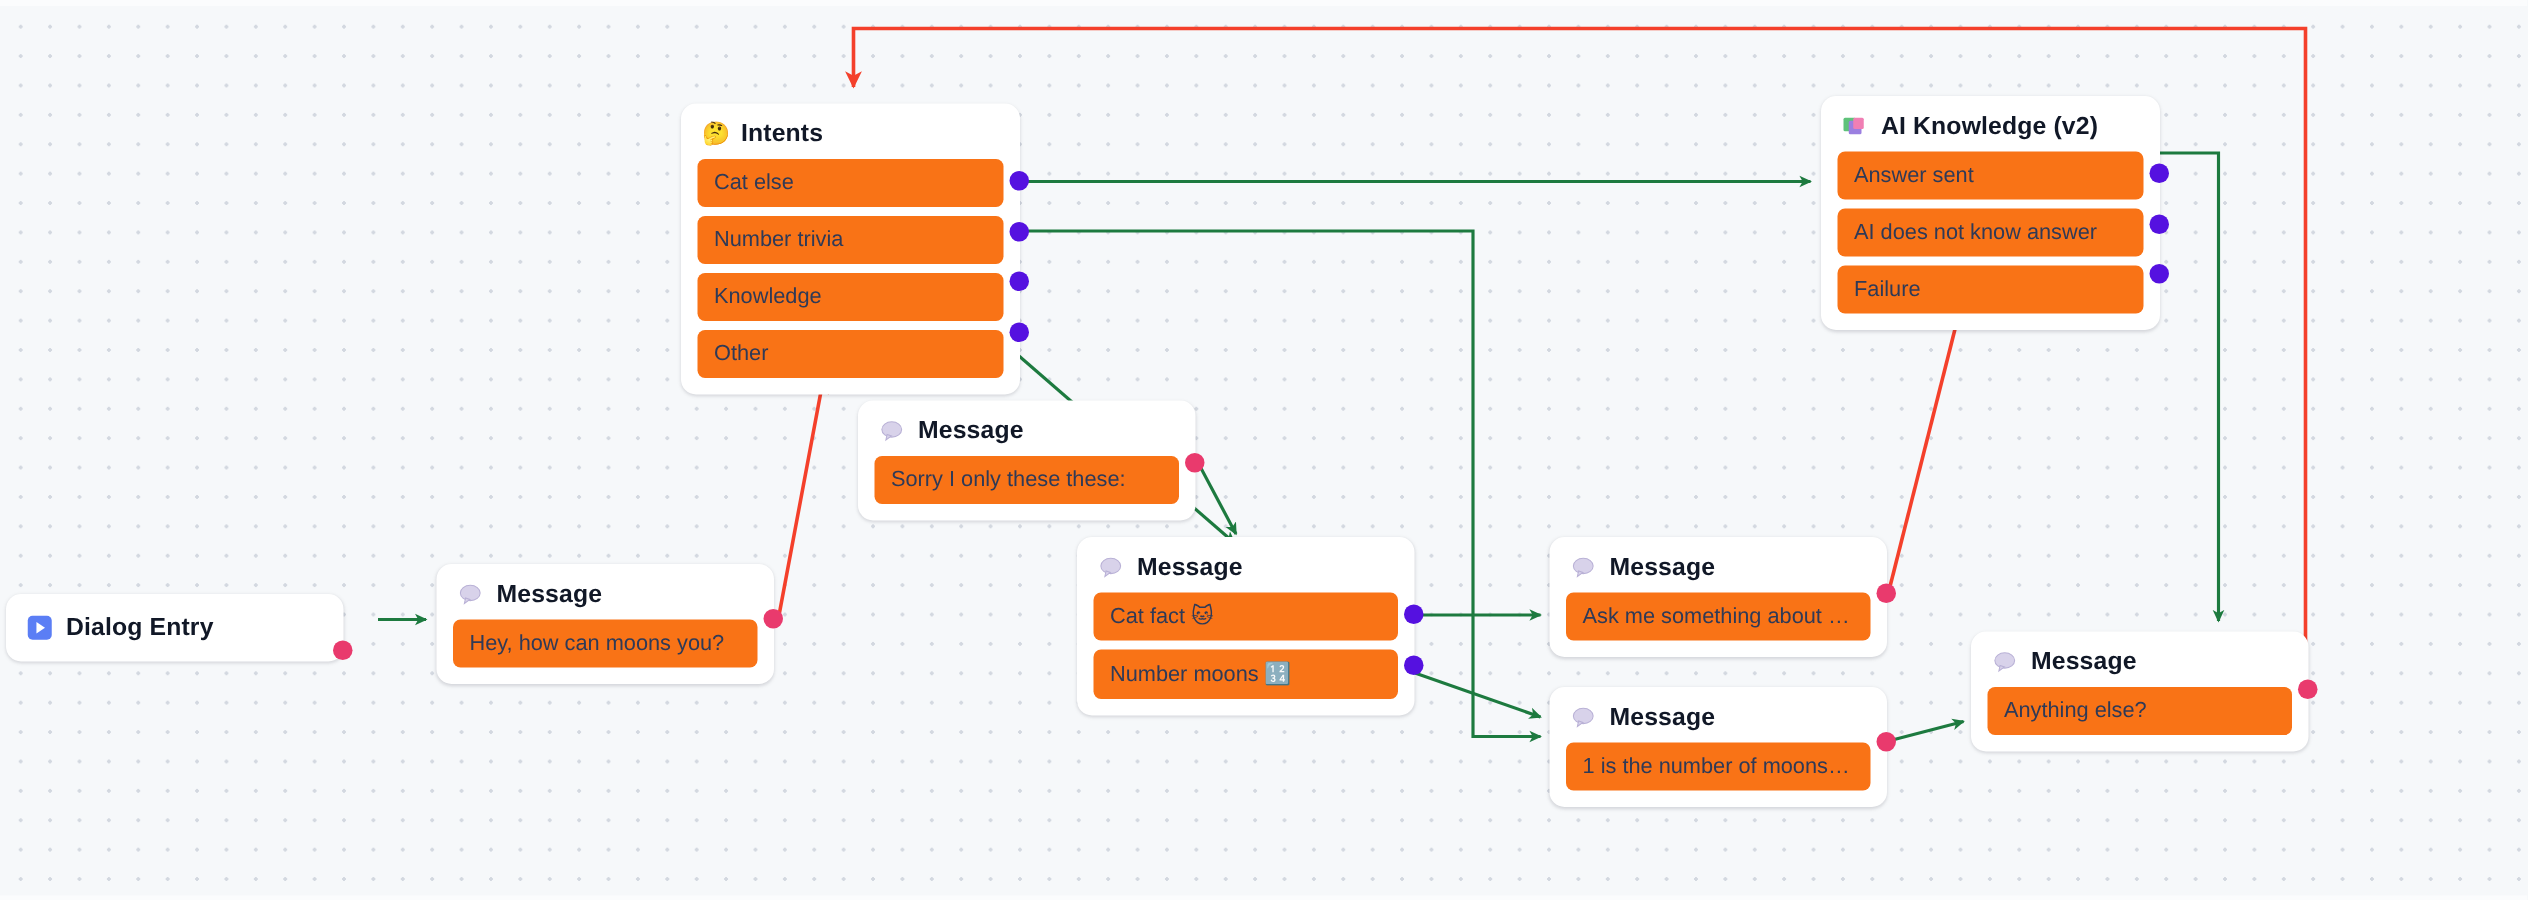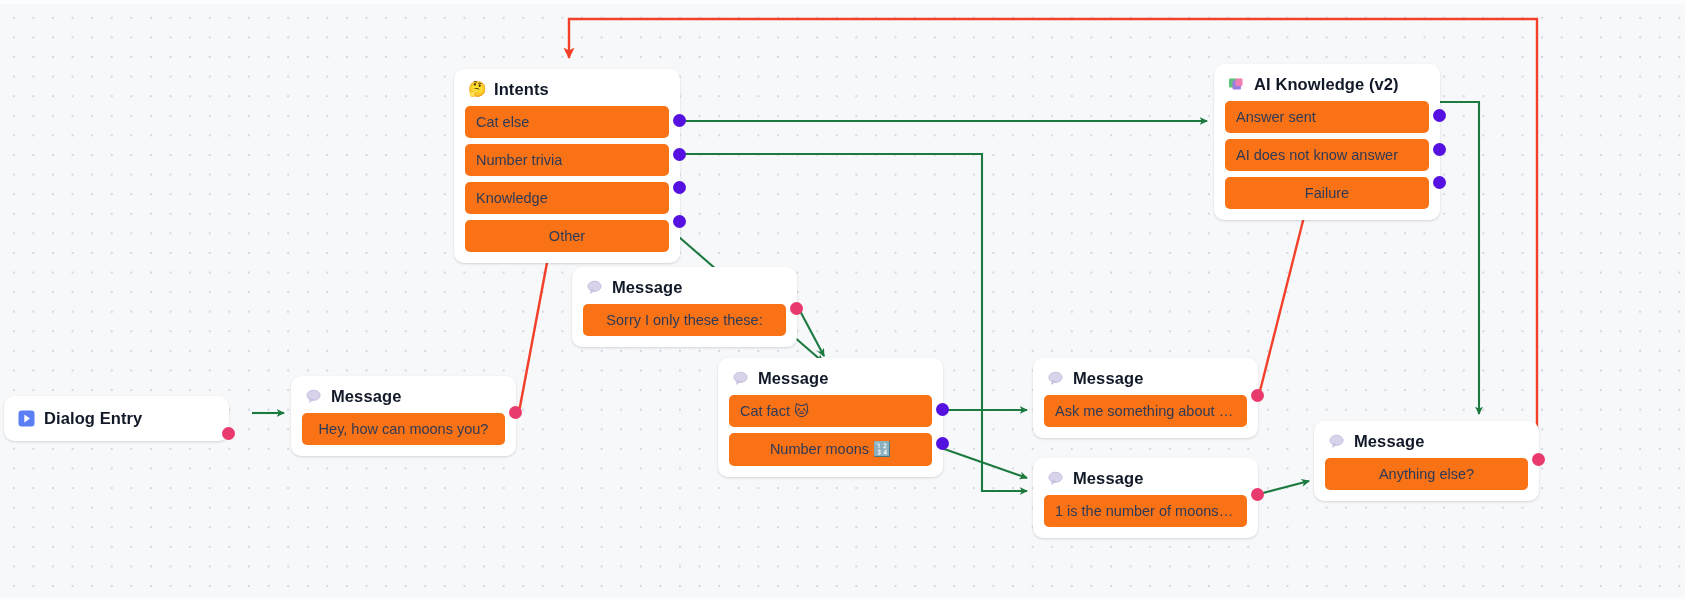--- a/index.html
+++ b/index.html
@@ -42,21 +42,21 @@
   .emoji-icon{font-size:15px;line-height:17px;display:block;width:17px;height:17px;text-align:center;
     font-family:"DejaVu Sans",sans-serif;}
 
   .node-body{padding:0 11px 11px 11px;}
   .slot{
     background:#f97316;border-radius:5px;
     color:#2f3a57;font-size:14.5px;
     padding:8px 11px;margin-bottom:6px;
     white-space:nowrap;overflow:hidden;text-overflow:ellipsis;
   }
-  .slot:last-child{margin-bottom:0;text-align:center;}
+  .slot:last-child{margin-bottom:0;}
 
   .port{
     position:absolute;width:13px;height:13px;border-radius:50%;
     box-sizing:border-box;
   }
   .port.purple{background:#5511e0;}
   .port.pink{background:#e93a6d;}
 
   
   #node-dialog-entry{left:4px;top:396px;width:225px;}

